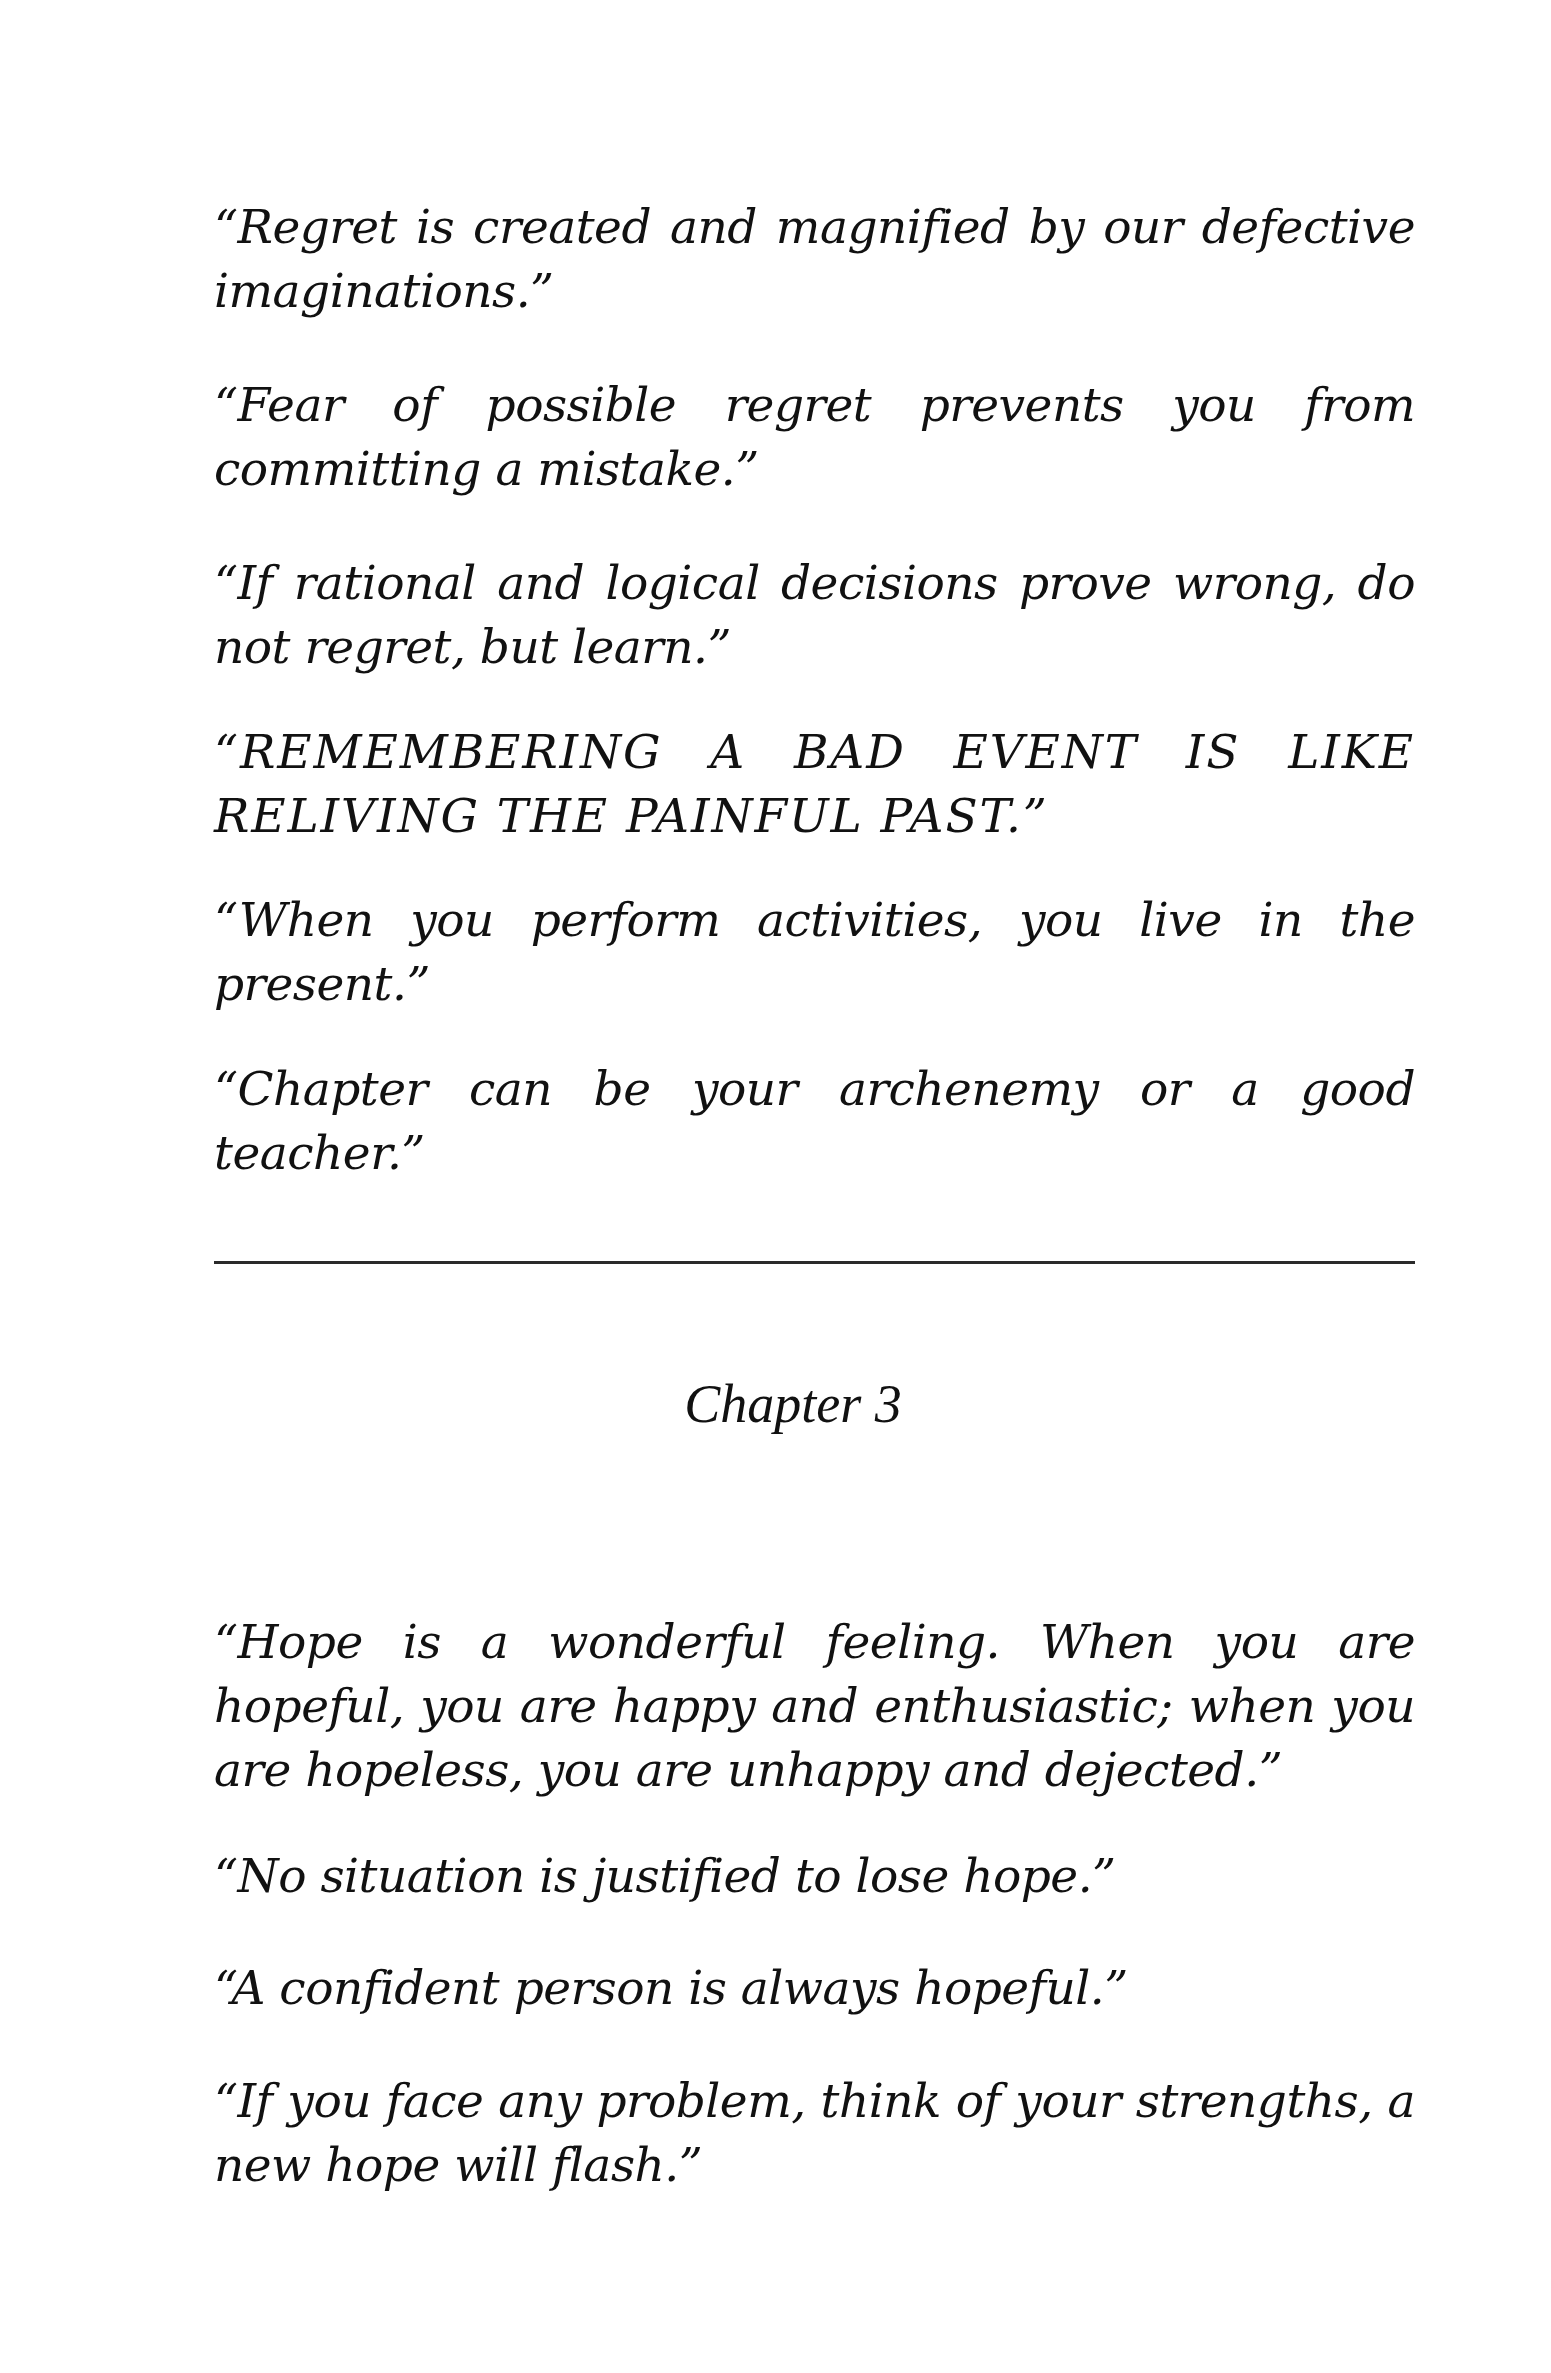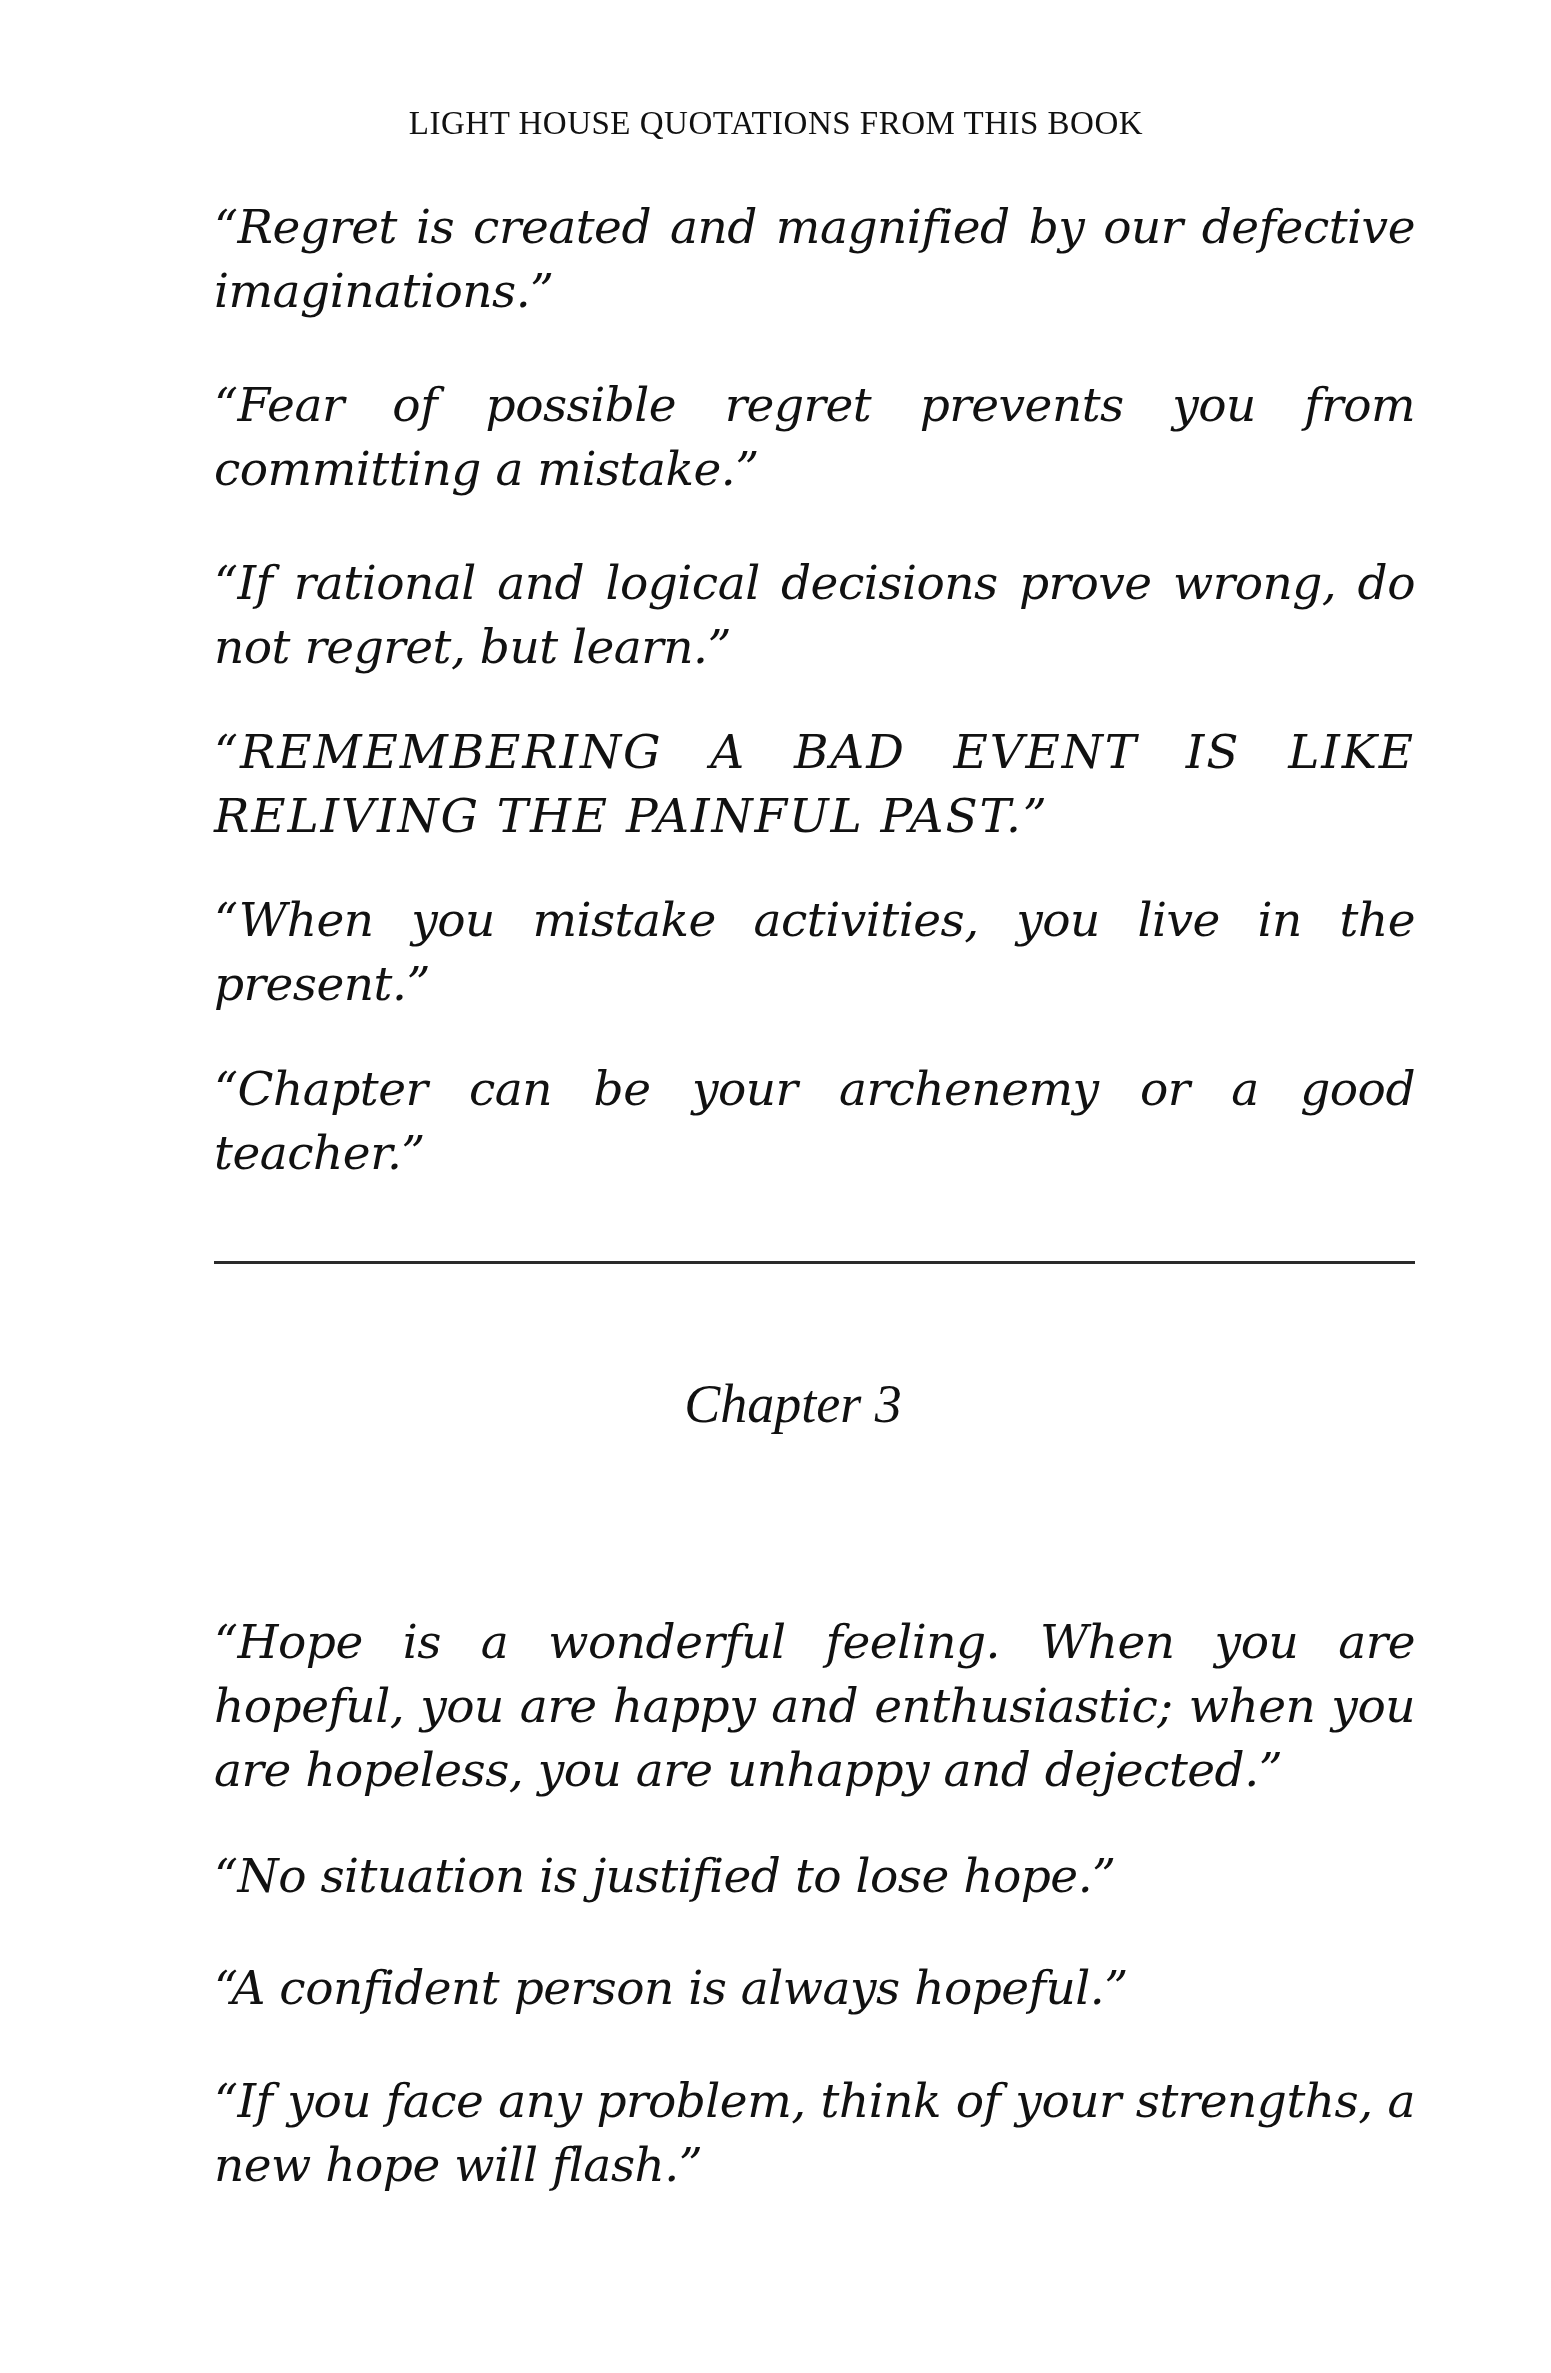--- a/index.html
+++ b/index.html
@@ -31,28 +31,27 @@
   .page-number {
     position: absolute; top: 2225px; left: 0; width: 1552px; text-align: center;
     font-family: "Liberation Serif", "DejaVu Serif", serif; font-size: 36px; color: #111;
   }
 </style>
 </head>
 <body>
 
 <div class="page">
 
-  <div class="running-head">LIGHT HOUSE QUOTATIONS FROM THIS BOOK</div>
 
   <div class="body" style="top:0;">
     <p class="quote" style="top:195px;">“Regret is created and magnified by our defective imaginations.”</p>
     <p class="quote" style="top:373px;">“Fear of possible regret prevents you from committing a mistake.”</p>
     <p class="quote" style="top:551px;">“If rational and logical decisions prove wrong, do not regret, but learn.”</p>
     <p class="quote caps" style="top:720px;">“REMEMBERING A BAD EVENT IS LIKE RELIVING THE PAINFUL PAST.”</p>
-    <p class="quote" style="top:888px;">“When you mistake activities, you live in the present.”</p>
+    <p class="quote" style="top:888px;">“When you perform activities, you live in the present.”</p>
     <p class="quote" style="top:1057px;">“Chapter can be your archenemy or a good teacher.”</p>
   </div>
 
   <div class="rule"></div>
 
   <div class="chapter-title">Chapter 3</div>
 
   <div class="body" style="top:0;">
     <p class="quote" style="top:1610px;">“Hope is a wonderful feeling. When you are hopeful, you are happy and enthusiastic; when you are hopeless, you are unhappy and dejected.”</p>
     <p class="quote" style="top:1844px;">“No situation is justified to lose hope.”</p>

